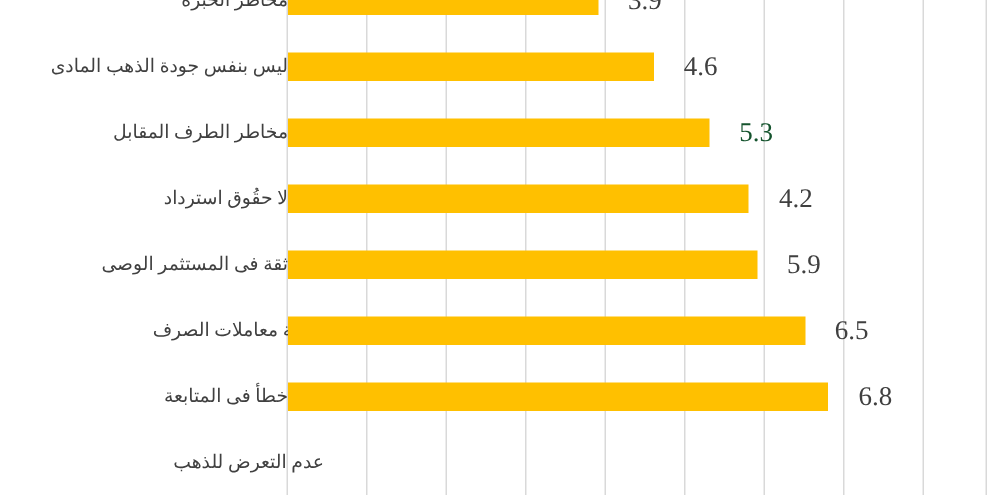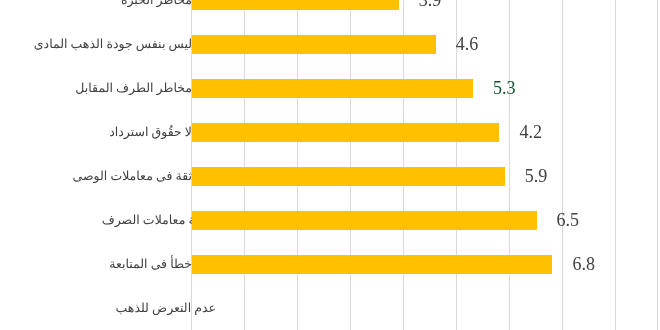--- a/index.html
+++ b/index.html
@@ -130,21 +130,21 @@
         </div>
       </div>
       <div class="row" style="top: 132px;">
         <div class="cat-label" style="color: rgb(64, 64, 64); text-align: right;">لا حقُوق استرداد</div>
         <div class="bar-wrap">
           <div class="bar" style="width: 307.4px; background: rgb(255, 192, 0);"></div>
           <div class="val-label" style="color: rgb(64, 64, 64);">4.2</div>
         </div>
       </div>
       <div class="row" style="top: 176px;">
-        <div class="cat-label" style="color: rgb(64, 64, 64);">ثقة فى معاملات الوصى</div>
+        <div class="cat-label" style="color: rgb(64, 64, 64);">ثقة فى المستثمر الوصى</div>
         <div class="bar-wrap">
           <div class="bar" style="width: 312.7px; background: rgb(255, 192, 0);"></div>
           <div class="val-label" style="color: rgb(64, 64, 64);">5.9</div>
         </div>
       </div>
       <div class="row" style="top: 220px; padding-left: 24px;">
         <div class="cat-label" style="color: rgb(64, 64, 64);">تكلفة معاملات الصرف</div>
         <div class="bar-wrap">
           <div class="bar" style="width: 344.5px; background: rgb(255, 192, 0);"></div>
           <div class="val-label" style="color: rgb(64, 64, 64);">6.5</div>

